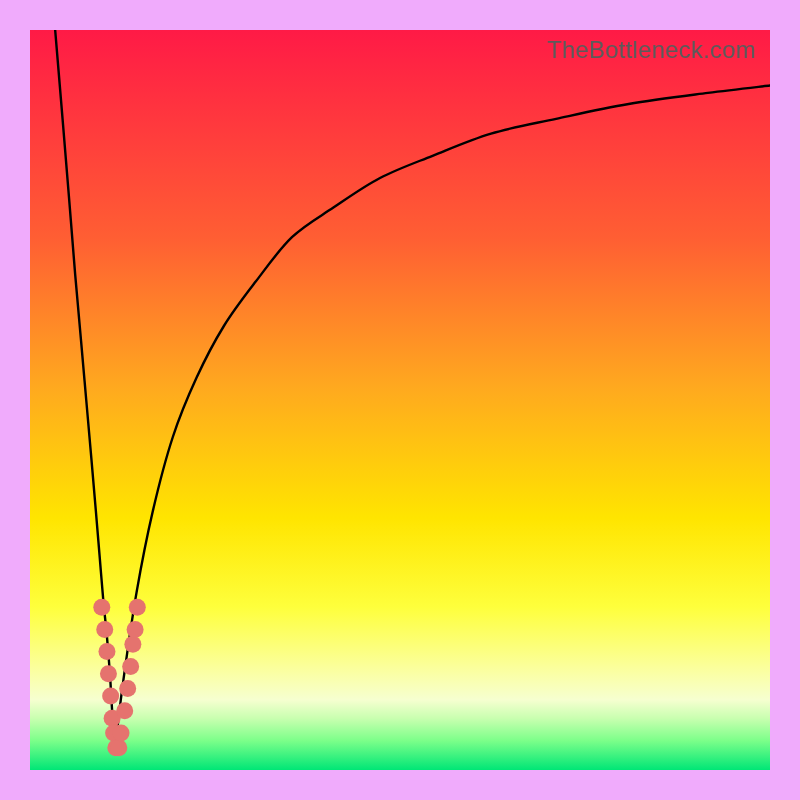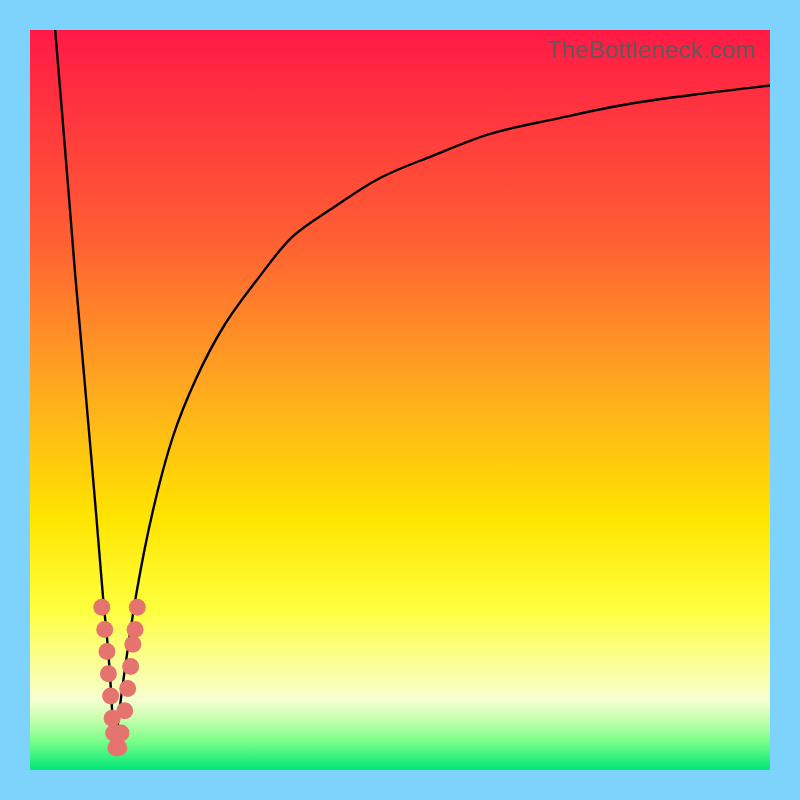--- a/index.html
+++ b/index.html
@@ -8,21 +8,21 @@
     width: 800px;
     height: 800px;
     overflow: hidden;
     background: #000;
     font-family: Arial, Helvetica, sans-serif;
   }
   .frame {
     position: relative;
     width: 800px;
     height: 800px;
-    background: #7dd3fc;
+    background: #f0abfc;
   }
   .plot-area {
     position: absolute;
     left: 30px;
     top: 30px;
     width: 740px;
     height: 740px;
     overflow: hidden;
   }
   .gradient-bg {

